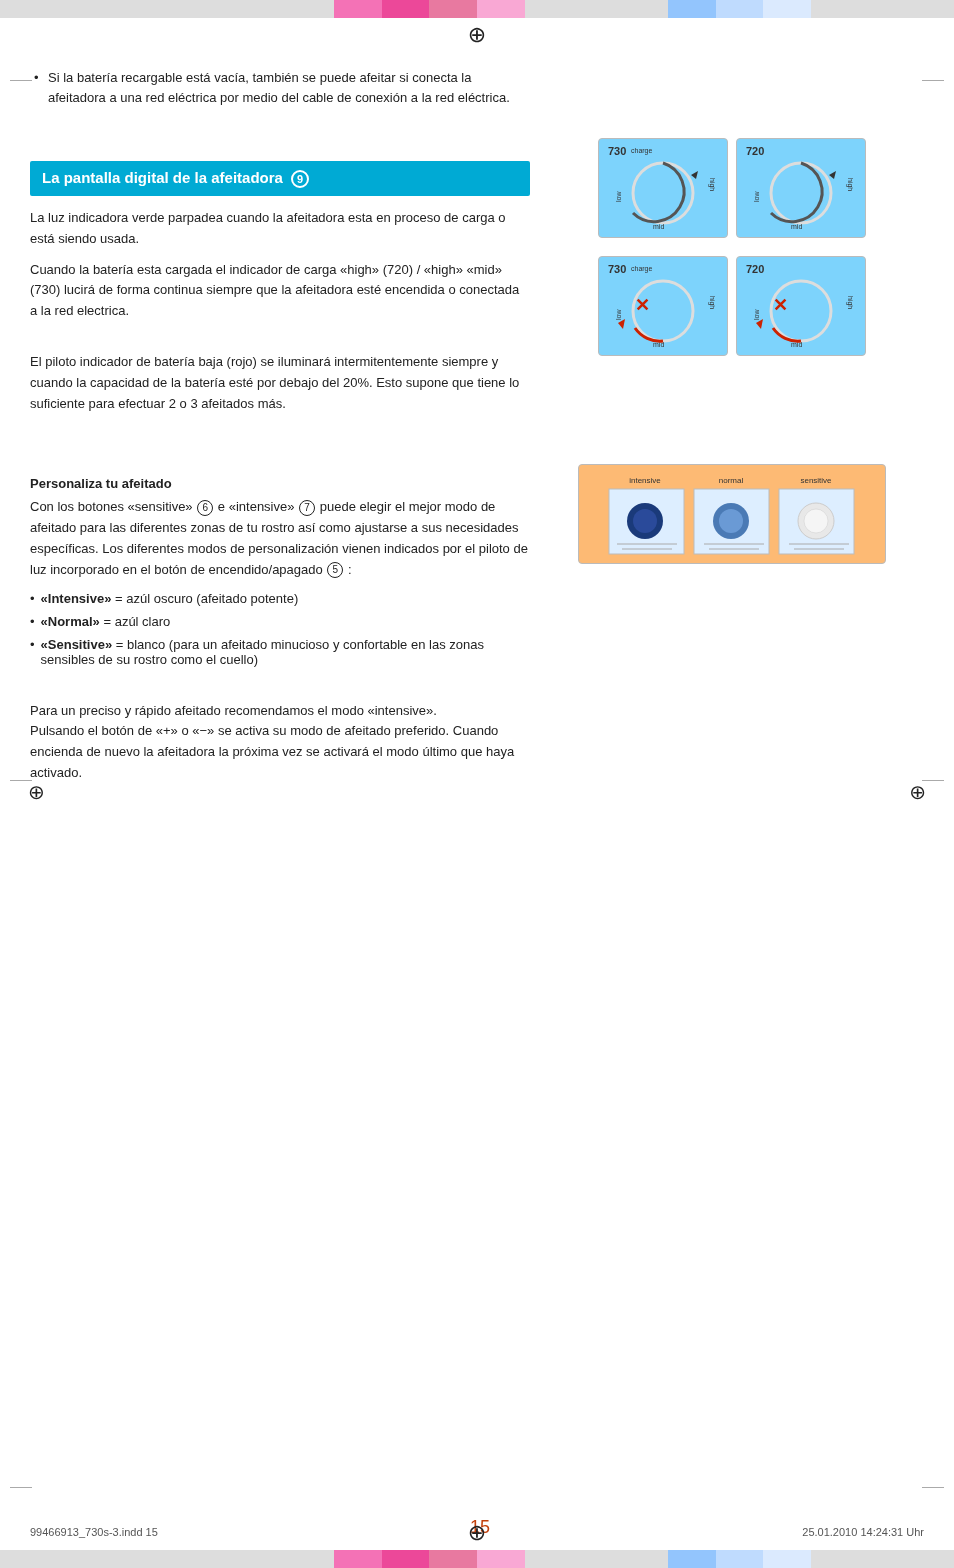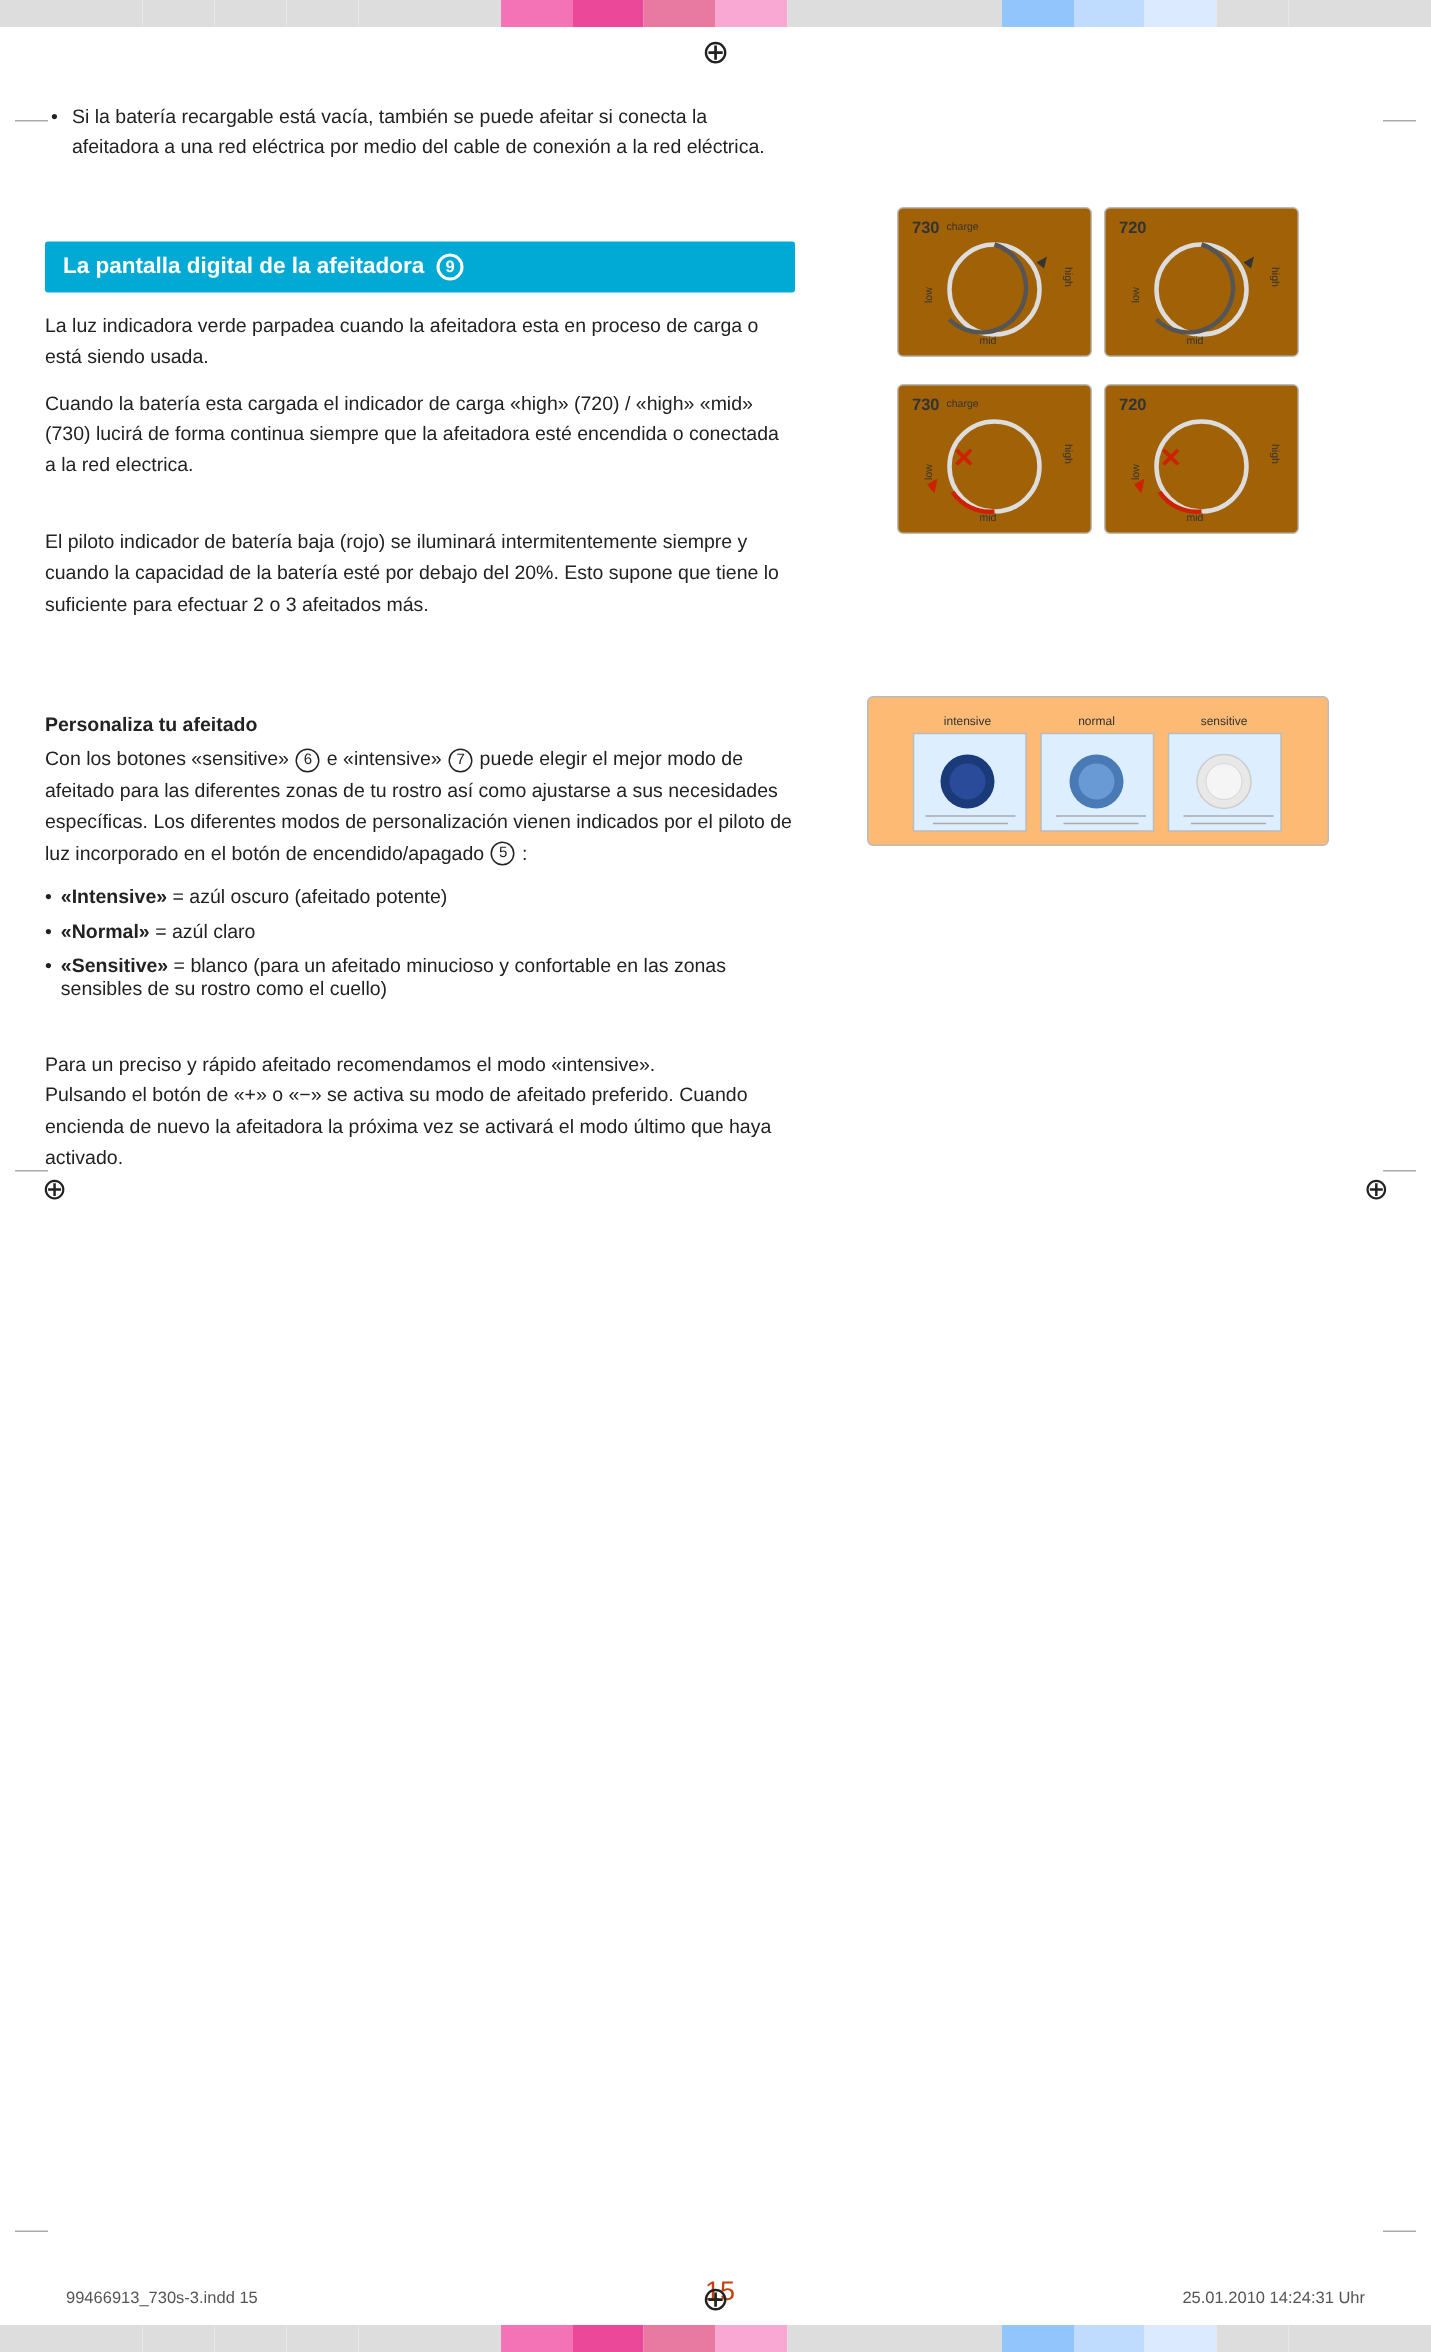--- a/index.html
+++ b/index.html
@@ -137,21 +137,21 @@
       gap: 8px;
       margin-bottom: 8px;
     }
 
     .display-box {
       width: 130px;
       height: 100px;
       border: 1.5px solid #bbb;
       border-radius: 4px;
       position: relative;
-      background: #a16207;
+      background: #7dd3fc;
       display: flex;
       align-items: center;
       justify-content: center;
       overflow: hidden;
     }
 
     .display-box svg {
       width: 120px;
       height: 90px;
     }
@@ -175,21 +175,21 @@
 
     
     .page-footer {
       position: absolute;
       bottom: 30px;
       left: 0;
       right: 0;
       display: flex;
       justify-content: space-between;
       align-items: flex-end;
-      padding: 0 44px;
+      padding: 0 30px;
       font-size: 11px;
       color: #555;
     }
 
     .page-number {
       font-size: 18px;
       color: #c2410c;
       font-weight: normal;
     }
 

